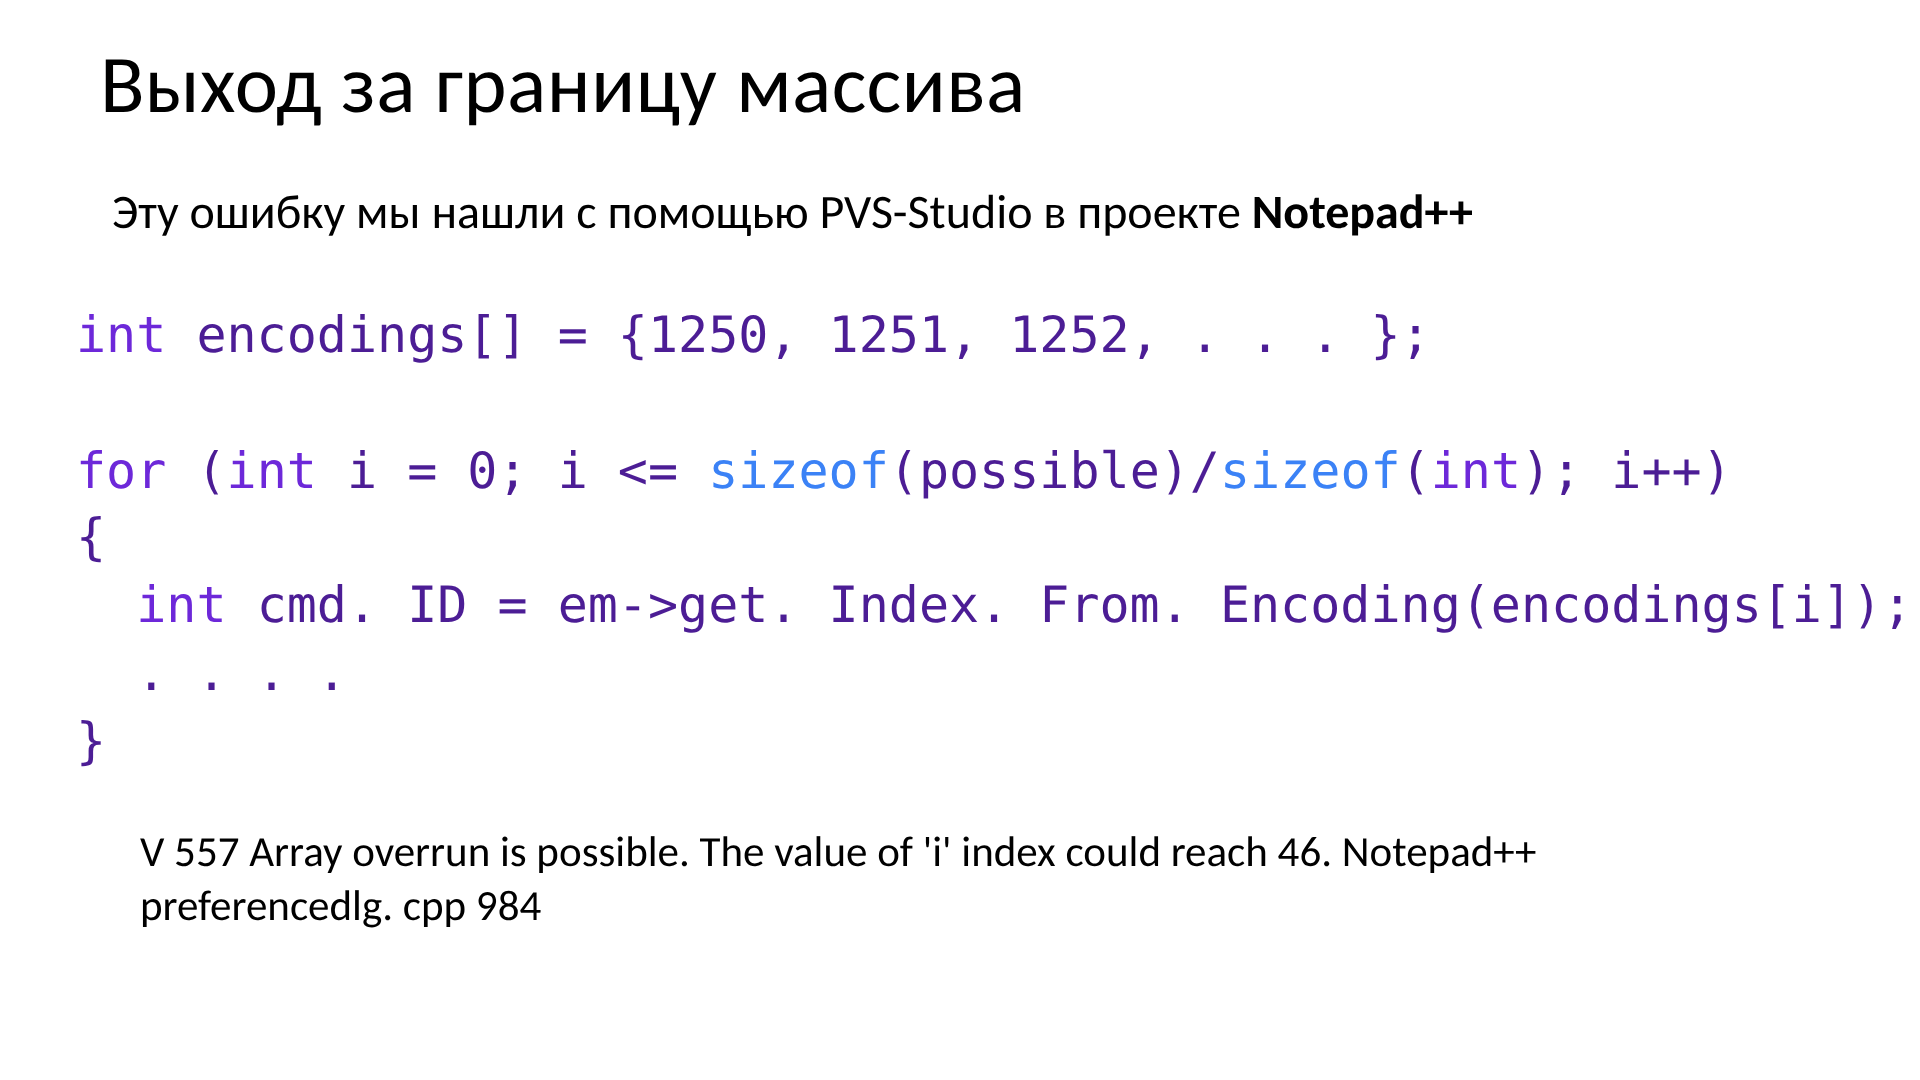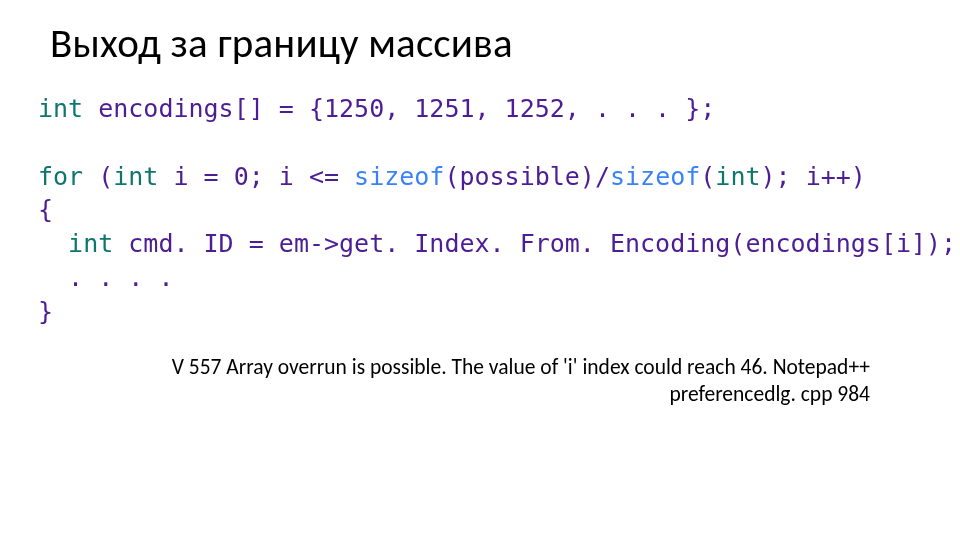--- a/index.html
+++ b/index.html
@@ -29,38 +29,40 @@
     margin: 0 0 30px 6px;
   }
   .subtitle .bold { font-weight: 700; }
   .code {
     font-family: "Consolas", "Menlo", monospace;
     font-size: 25px;
     line-height: 1.35;
     white-space: pre;
     margin: 0 0 26px -12px;
   }
-  .kw  { color: #0f766e; }   
+  .kw  { color: #6d28d9; }   
   .fn  { color: #3b82f6; }   
   .plain { color: #4c1d95; }
   .footnote {
     font-size: 21.5px;
     line-height: 1.25;
     margin-left: 20px;
     margin-right: 40px;
-    text-align: right;
   }
 </style>
 </head>
 <body>
 
 <div class="slide">
 
   <h1 class="title">Выход за границу массива</h1>
 
+  <p class="subtitle">
+    <span>Эту ошибку мы нашли с помощью PVS-Studio в проекте </span><span class="bold">Notepad++</span>
+  </p>
 
   <div class="code"><span class="kw">int</span><span class="plain"> encodings[] = {1250, 1251, 1252, . . . };</span>
 
 <span class="kw">for</span><span class="plain"> (</span><span class="kw">int</span><span class="plain"> i = 0; i &lt;= </span><span class="fn">sizeof</span><span class="plain">(possible)/</span><span class="fn">sizeof</span><span class="plain">(</span><span class="kw">int</span><span class="plain">); i++)</span>
 <span class="plain">{</span>
 <span class="plain">  </span><span class="kw">int</span><span class="plain"> cmd. ID = em-&gt;get. Index. From. Encoding(encodings[i]);</span>
 <span class="plain">  . . . .</span>
 <span class="plain">}</span></div>
 
   <p class="footnote">V 557 Array overrun is possible. The value of 'i' index could reach 46.  Notepad++ preferencedlg. cpp  984</p>

